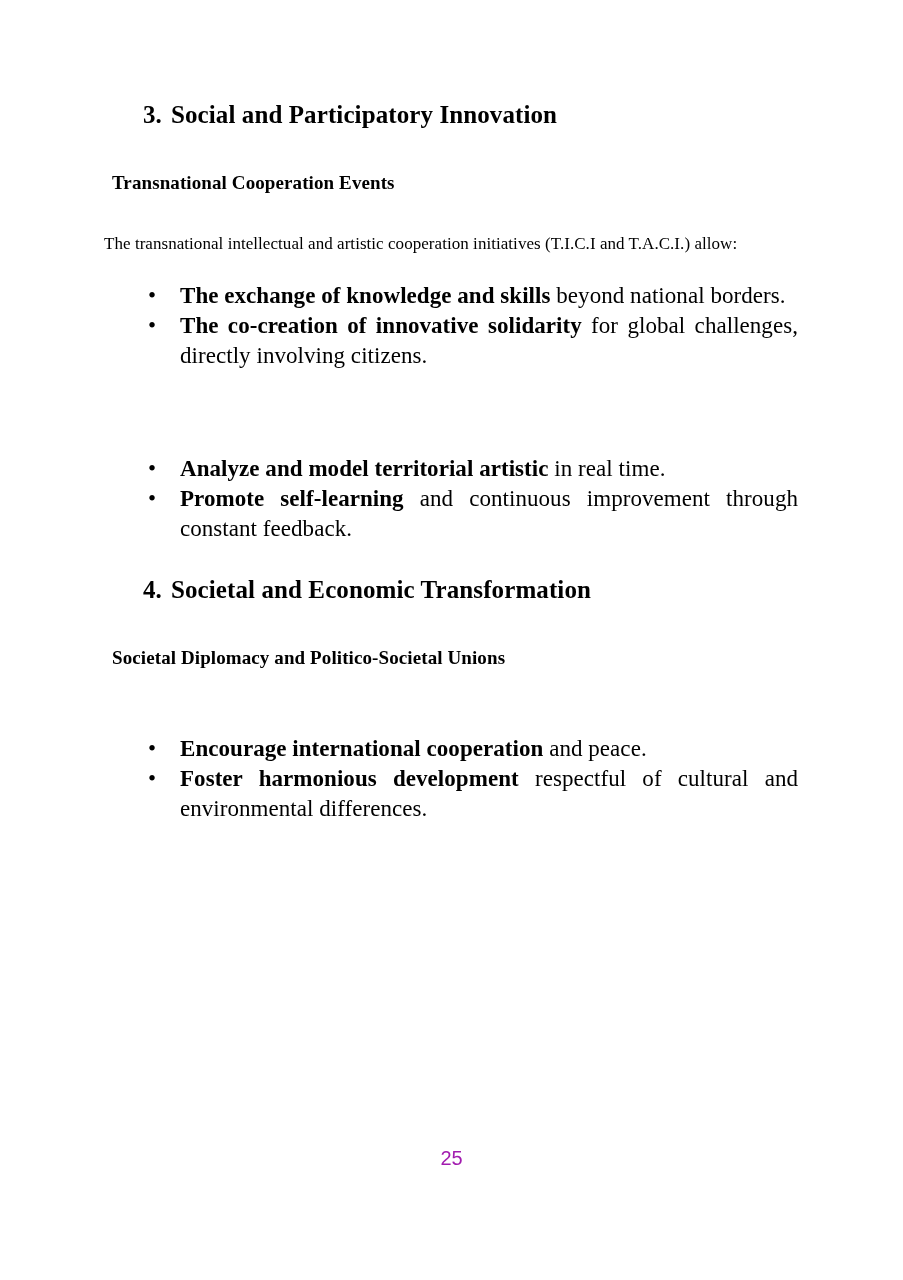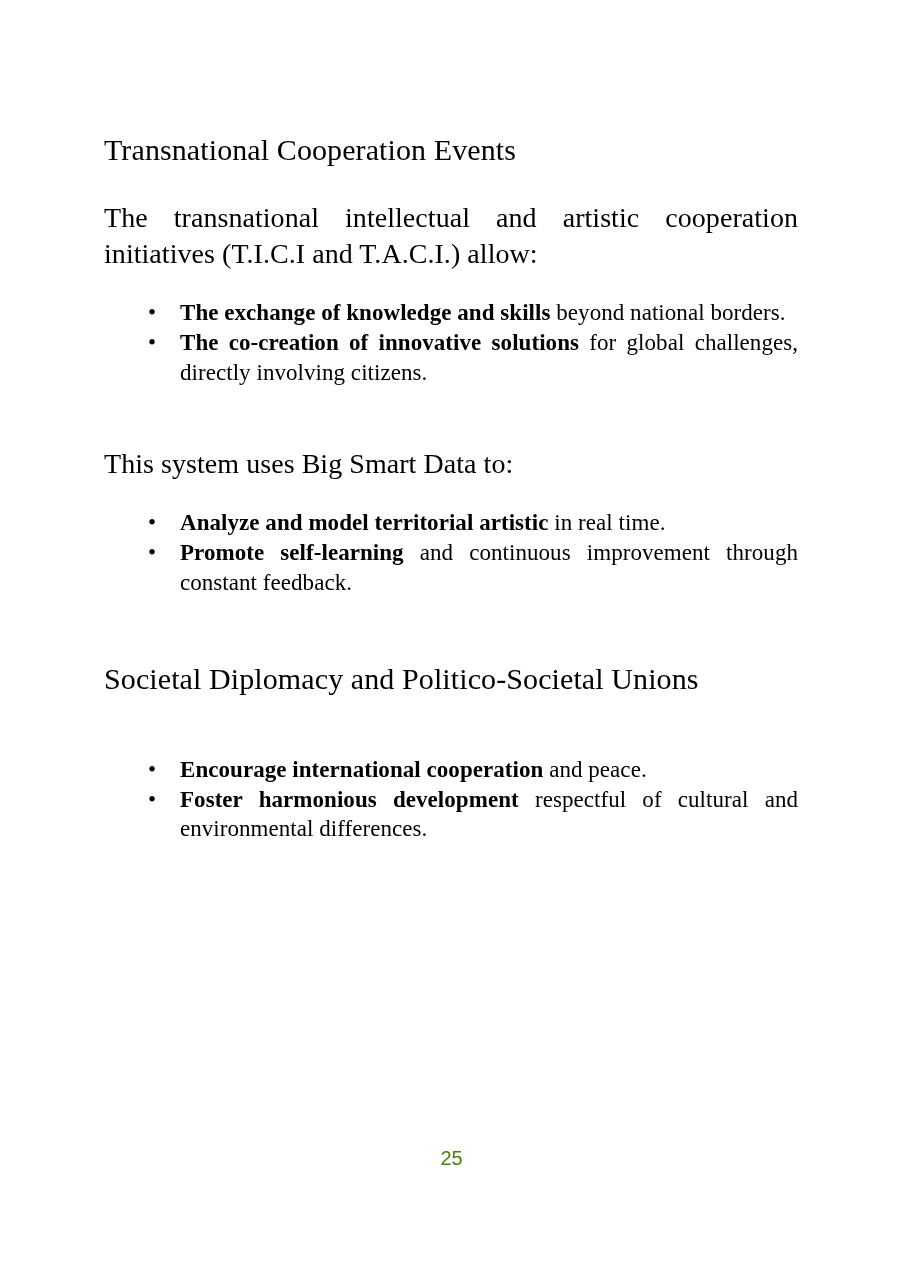--- a/index.html
+++ b/index.html
@@ -43,30 +43,30 @@
     padding-left: 39px;        
     text-indent: 0;
     letter-spacing: 0.1px;
   }
   .section-heading .num {
     margin-right: 9px;
   }
 
   
   .sub-heading {
-    font-size: 30px;
-    font-weight: normal;
+    font-size: 19px;
+    font-weight: bold;
     line-height: 1.22;
-    margin: 0;
+    margin: 8px;
     letter-spacing: 0.1px;
   }
 
   
   .body-par {
-    font-size: 28px;
+    font-size: 17px;
     line-height: 1.30;
     margin: 0;
     text-align: justify;
     text-justify: inter-word;
     letter-spacing: 0.05px;
   }
   .body-par.last-line-left {
     text-align-last: left;
   }
 
@@ -107,71 +107,76 @@
 
   
   .page-number {
     position: absolute;
     left: 0;
     top: 1148px;
     width: 903px;
     text-align: center;
     font-family: "Liberation Sans", "DejaVu Sans", sans-serif;
     font-size: 20px;
-    color: #4d7c0f;
+    color: #a21caf;
     line-height: 1;
   }
 </style>
 </head>
 <body>
 
 <div class="page">
 
   <div class="content">
 
+    <h2 class="section-heading">
+      <span class="num">3.</span><span>Social and Participatory Innovation</span>
+    </h2>
 
     <div class="gap-after-section"></div>
 
     <h3 class="sub-heading">Transnational Cooperation Events</h3>
 
     <div class="gap-after-sub"></div>
 
     <p class="body-par last-line-left">The transnational intellectual and artistic cooperation initiatives (T.I.C.I and T.A.C.I.) allow:</p>
 
     <div class="gap-after-par"></div>
 
     <ul class="bullets">
       <li>
         <span class="bullet-marker">•</span><b>The exchange of knowledge and skills</b><span> beyond national borders.</span>
       </li>
       <li>
-        <span class="bullet-marker">•</span><b>The co-creation of innovative solutions</b><span> for global challenges, directly involving citizens.</span>
+        <span class="bullet-marker">•</span><b>The co-creation of innovative solidarity</b><span> for global challenges, directly involving citizens.</span>
       </li>
     </ul>
 
     <div class="gap-list-after"></div>
 
 
     <div class="gap-after-sub"></div>
 
-    <p class="body-par last-line-left">This system uses Big Smart Data to:</p>
 
     <div class="gap-after-par"></div>
 
     <ul class="bullets">
       <li>
         <span class="bullet-marker">•</span><b>Analyze and model territorial artistic</b><span> in real time.</span>
       </li>
       <li>
         <span class="bullet-marker">•</span><b>Promote self-learning</b><span> and continuous improvement through constant feedback.</span>
       </li>
     </ul>
 
     <div class="gap-before-section"></div>
 
+    <h2 class="section-heading">
+      <span class="num">4.</span><span>Societal and Economic Transformation</span>
+    </h2>
 
     <div class="gap-after-section"></div>
 
     <h3 class="sub-heading">Societal Diplomacy and Politico-Societal Unions</h3>
 
     <div class="gap-after-sub"></div>
 
 
     <div class="gap-after-par"></div>
 

